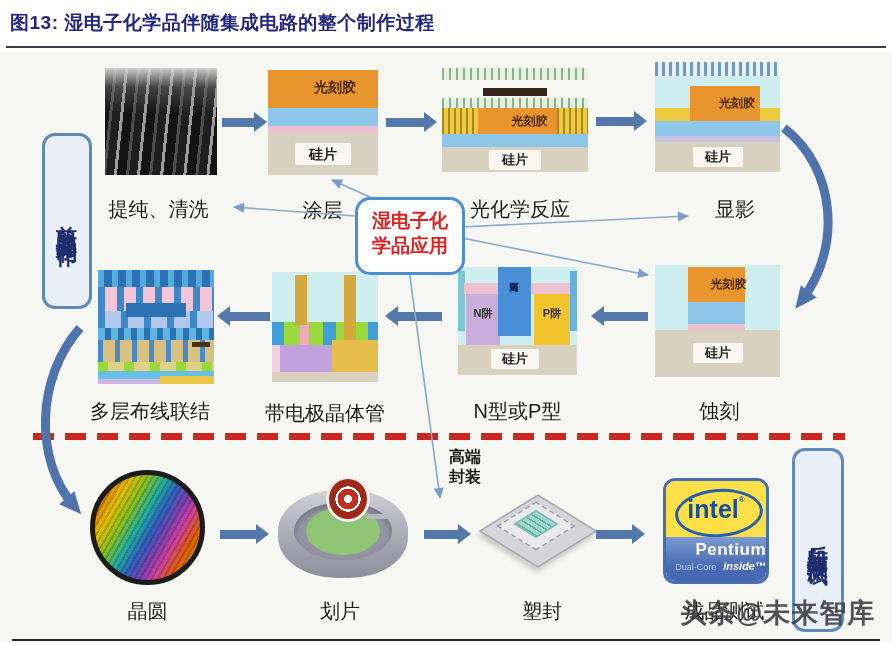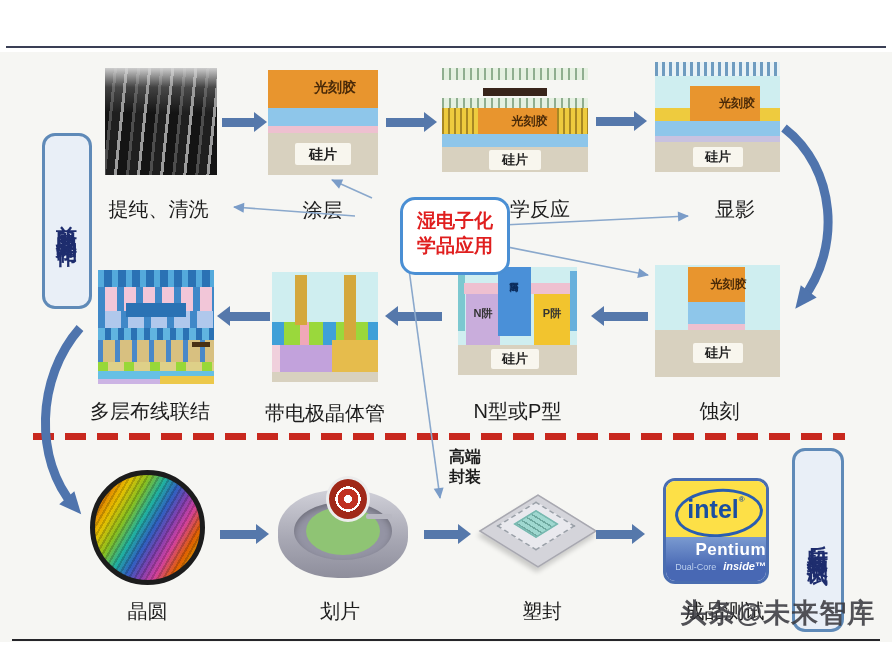--- a/index.html
+++ b/index.html
@@ -22,21 +22,21 @@
     display:flex;align-items:center;justify-content:center;letter-spacing:4px;
   }
   .front-box{left:42px;top:133px;width:44px;height:170px;}
   .back-box{left:792px;top:448px;width:46px;height:178px;}
 
   
   .callout{
     left:355px;top:197px;width:104px;height:64px;
     border:3px solid #4a8fd4;border-radius:15px;background:#ffffff;
     color:#e01f1f;font-weight:bold;font-size:19px;line-height:25px;
-    text-align:center;padding-top:8px;z-index:6;margin-left:45px;
+    text-align:center;padding-top:8px;z-index:6;
   }
 
   
   .slabel{font-size:20px;color:#1c1c1c;text-align:center;white-space:nowrap;}
   .branch-label{font-size:16px;font-weight:bold;color:#1c1c1c;line-height:20px;text-align:left;z-index:5;}
 
   
   .harrow{height:9px;background:#5578ab;z-index:3;}
   .harrow.r::after{content:"";position:absolute;right:-13px;top:-6px;width:0;height:0;
     border-left:13px solid #5578ab;border-top:10.5px solid transparent;border-bottom:10.5px solid transparent;}
@@ -129,20 +129,21 @@
 
   svg.overlay{position:absolute;left:0;top:0;z-index:4;pointer-events:none;}
 </style>
 </head>
 <body>
 
 <div class="stage">
 
   <div class="abs figure-bg"></div>
 
+  <div class="abs fig-title">图13:  湿电子化学品伴随集成电路的整个制作过程</div>
   <div class="abs title-rule"></div>
 
   <div class="abs vbox front-box">
     <span>前段晶圆制作</span>
   </div>
 
   <div class="abs vbox back-box">
     <span>后段封装测试</span>
   </div>
 

